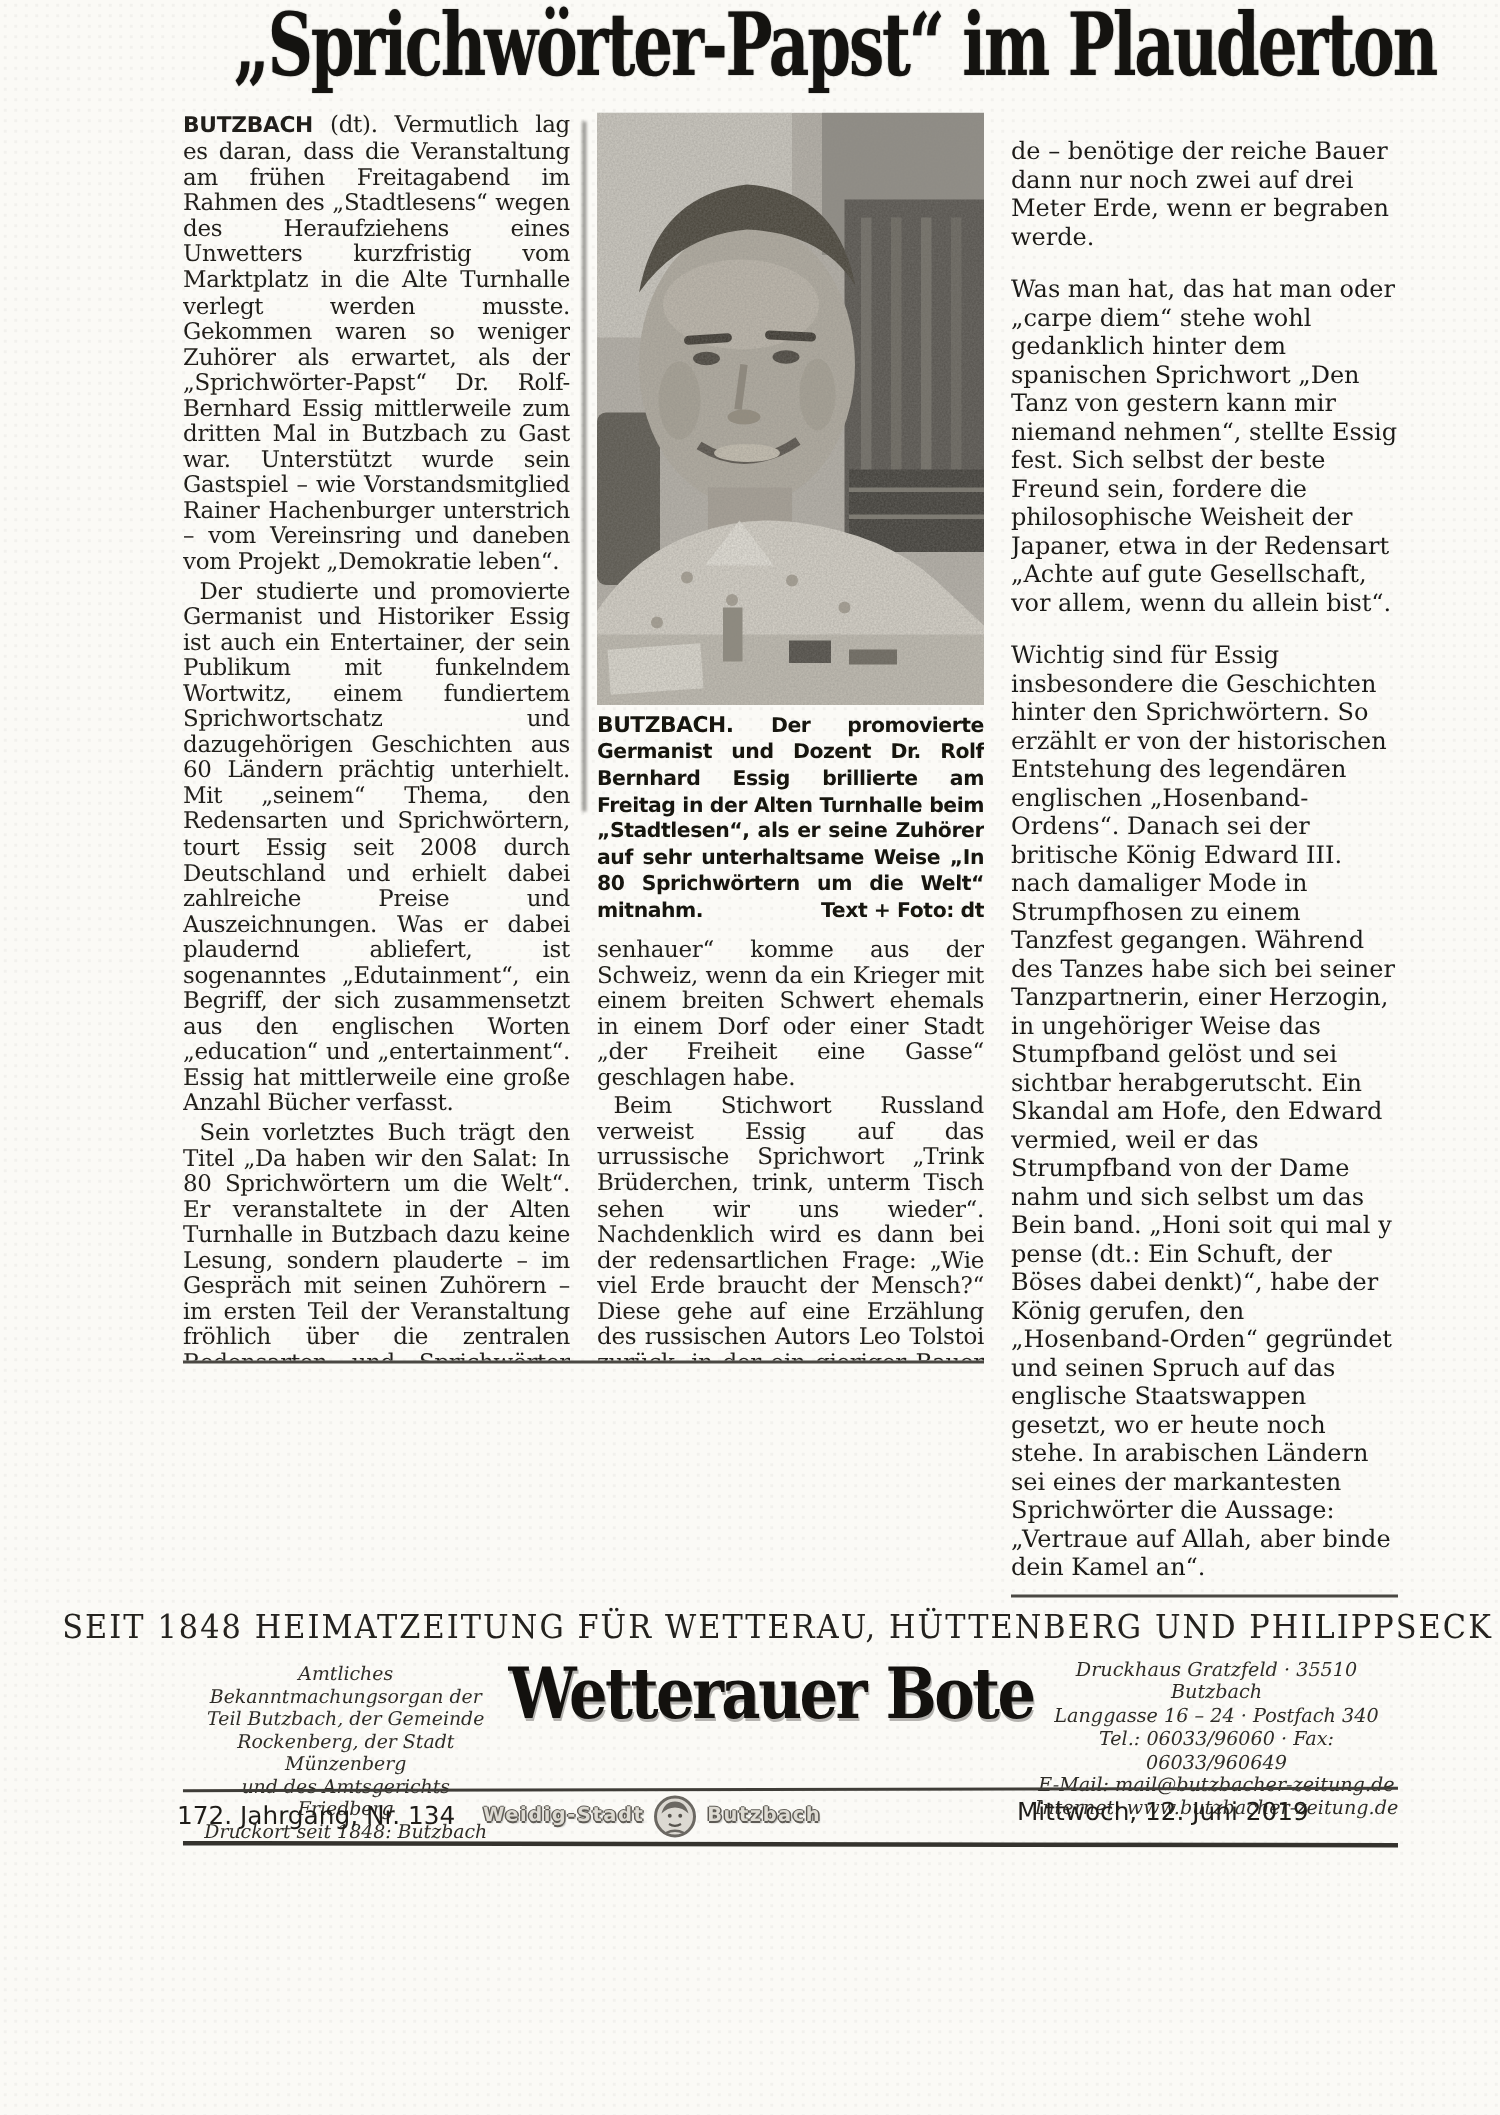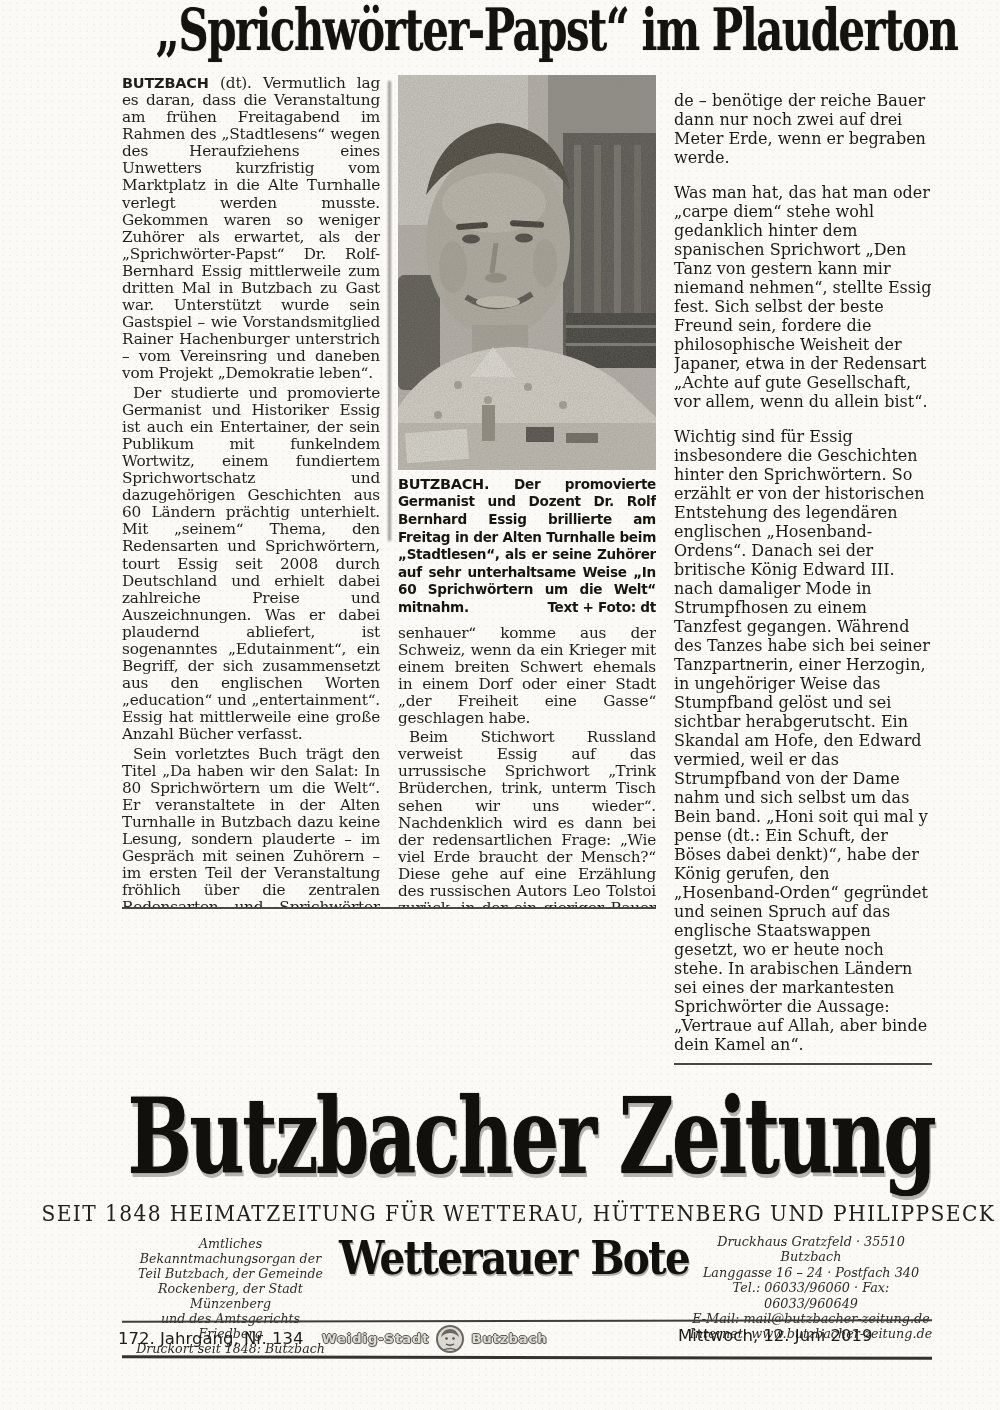--- a/index.html
+++ b/index.html
@@ -226,40 +226,37 @@
             <circle cx="165" cy="330" r="4" fill="#a7a195"></circle>
             <circle cx="40" cy="340" r="4" fill="#a7a195"></circle>
             <rect x="0" y="348" width="258" height="47" fill="#c1bdb3"></rect>
             <rect x="128" y="352" width="28" height="15" fill="#4f4c46"></rect>
             <rect x="168" y="358" width="32" height="10" fill="#6c685f"></rect>
             <rect x="8" y="356" width="62" height="30" fill="#dedbd2" transform="rotate(-4 39 371)"></rect>
             <rect x="84" y="330" width="13" height="36" fill="#8f8b80"></rect>
             <rect width="258" height="395" filter="url(#grain)"></rect>
           </svg>
           <figcaption>
-            <span class="dl">BUTZBACH. </span><span>Der promovierte Germanist und Dozent Dr. Rolf Bernhard Essig brillierte am Freitag in der Alten Turnhalle beim „Stadtlesen“, als er seine Zuhörer auf sehr unterhaltsame Weise „In 60 Sprichwörtern um die Welt“ mitnahm.</span>
+            <span class="dl">BUTZBACH. </span><span>Der promovierte Germanist und Dozent Dr. Rolf Bernhard Essig brillierte am Freitag in der Alten Turnhalle beim „Stadtlesen“, als er seine Zuhörer auf sehr unterhaltsame Weise „In 80 Sprichwörtern um die Welt“ mitnahm.</span>
             <span class="credit">Text + Foto: dt</span>
           </figcaption>
         </figure>
         <p>senhauer“ komme aus der Schweiz, wenn da ein Krieger mit einem breiten Schwert ehemals in einem Dorf oder einer Stadt „der Freiheit eine Gasse“ geschlagen habe.</p>
         <p class="ind">Beim Stichwort Russland verweist Essig auf das urrussische Sprichwort „Trink Brüderchen, trink, unterm Tisch sehen wir uns wieder“. Nachdenklich wird es dann bei der redensartlichen Frage: „Wie viel Erde braucht der Mensch?“ Diese gehe auf eine Erzählung des russischen Autors Leo Tolstoi zurück, in der ein gieriger Bauer immer mehr Erde in Form von Landbesitz zusammenkaufe. Am Ende – nach seinem To-</p>
       </div>
     </div>
 
     <div class="col3">
       <p>de – benötige der reiche Bauer dann nur noch zwei auf drei Meter Erde, wenn er begraben werde.</p>
       <p class="ind">Was man hat, das hat man oder „carpe diem“ stehe wohl gedanklich hinter dem spanischen Sprichwort „Den Tanz von gestern kann mir niemand nehmen“, stellte Essig fest. Sich selbst der beste Freund sein, fordere die philosophische Weisheit der Japaner, etwa in der Redensart „Achte auf gute Gesellschaft, vor allem, wenn du allein bist“.</p>
       <p class="ind">Wichtig sind für Essig insbesondere die Geschichten hinter den Sprichwörtern. So erzählt er von der historischen Entstehung des legendären englischen „Hosenband-Ordens“. Danach sei der britische König Edward III. nach damaliger Mode in Strumpfhosen zu einem Tanzfest gegangen. Während des Tanzes habe sich bei seiner Tanzpartnerin, einer Herzogin, in ungehöriger Weise das Stumpfband gelöst und sei sichtbar herabgerutscht. Ein Skandal am Hofe, den Edward vermied, weil er das Strumpfband von der Dame nahm und sich selbst um das Bein band. „Honi soit qui mal y pense (dt.: Ein Schuft, der Böses dabei denkt)“, habe der König gerufen, den „Hosenband-Orden“ gegründet und seinen Spruch auf das englische Staatswappen gesetzt, wo er heute noch stehe. In arabischen Ländern sei eines der markantesten Sprichwörter die Aussage: „Vertraue auf Allah, aber binde dein Kamel an“.</p>
 
     </div>
   </div>
 
-  <div class="masthead">
-    <span class="masthead-title">Butzbacher Zeitung</span>
-  </div>
   <div class="tagline-wrap">
     <span class="tagline">SEIT 1848 HEIMATZEITUNG FÜR WETTERAU, HÜTTENBERG UND PHILIPPSECK</span>
   </div>
 
   <div class="imprint-row">
     <div class="imprint-left">
       <div>Amtliches Bekanntmachungsorgan der</div>
       <div>Teil Butzbach, der Gemeinde</div>
       <div>Rockenberg, der Stadt Münzenberg</div>
       <div>und des Amtsgerichts Friedberg</div>

